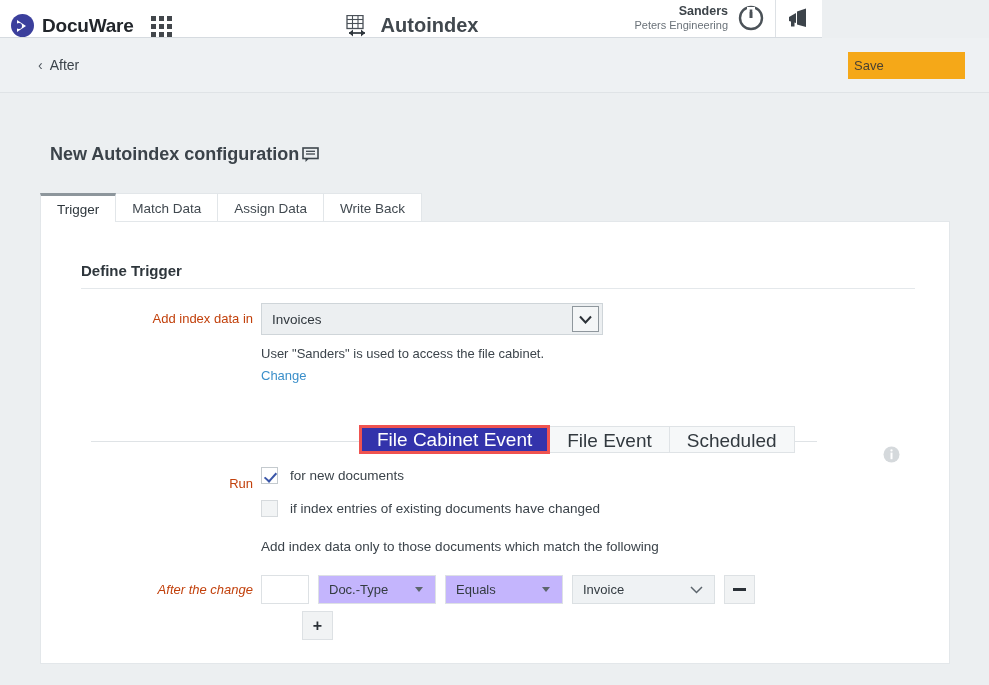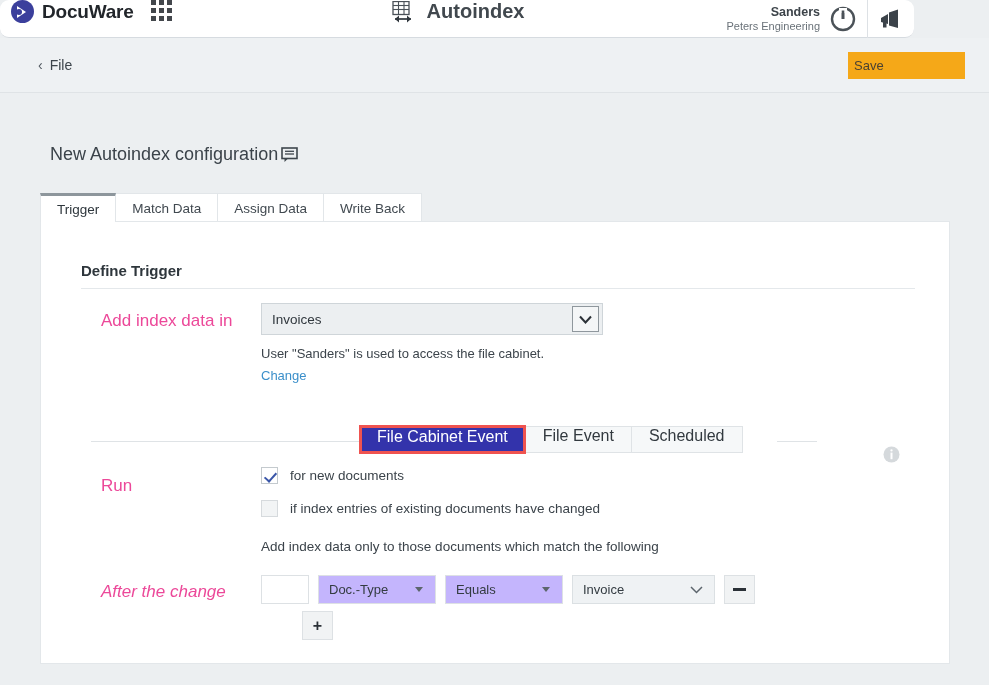--- a/index.html
+++ b/index.html
@@ -12,26 +12,25 @@
     font-size: 13px;
     color: #2f3a42;
     overflow: hidden;
     position: relative;
   }
 
   
   .topbar {
     position: absolute;
     left: 0; top: 0;
-    width: 914px; height: 38px;
+    width: 822px; height: 38px;
     background: #ffffff;
     border-bottom: 1px solid #d6dbe0;
     display: flex;
-    align-items: flex-start;
-    border-radius: 9px;
+    align-items: flex-end;
   }
   .brand {
     display: flex;
     align-items: center;
     margin-left: 11px;
     gap: 8px;
   }
   .brand-logo {
     width: 23px; height: 23px;
     border-radius: 50%;
@@ -153,20 +152,21 @@
     justify-content: flex-start;
   }
 
   
   .page-title-row {
     position: absolute;
     left: 50px; top: 144px;
     display: flex;
     align-items: center;
     gap: 3px;
+    font-weight: bold;
   }
   .page-title {
     font-size: 18px;
     color: #3b434a;
   }
   .comment-icon { width: 17px; height: 16px; display:block; cursor:pointer; }
 
   
   .tabs {
     position: absolute;
@@ -217,22 +217,23 @@
   .section-rule {
     position: absolute;
     left: 40px; top: 66px;
     width: 834px;
     height: 1px;
     background: #e4e8eb;
   }
 
   .field-label {
     position: absolute;
-    font-size: 17px;
-    color: #ec4899;
+    font-size: 13px;
+    color: #c2410c;
+    text-align: right;
   }
 
   
   .fc-select {
     position: absolute;
     left: 220px; top: 81px;
     width: 342px; height: 32px;
     background: #eceff1;
     border: 1px solid #cfd5d9;
     display: flex;
@@ -283,23 +284,23 @@
   }
   .seg-group {
     position: absolute;
     left: 318px; top: 204px;
     display: flex;
   }
   .seg {
     height: 27px;
     padding: 0 17px;
     display: flex;
-    align-items: flex-start;
+    align-items: flex-end;
     justify-content: center;
-    font-size: 16px;
+    font-size: 19px;
     background: #f6f8f9;
     border: 1px solid #dfe3e6;
     margin-left: -1px;
     color: #32393f;
     cursor: pointer;
   }
   .seg.active {
     background: #3333ab;
     color: #ffffff;
     border: 3px solid #ef5350;
@@ -475,21 +476,21 @@
         <path d="M10 3.5 L19 0.5 L19 19 L10 16.5 Z" fill="#3c434a"></path>
         <rect x="4" y="12.5" width="3.5" height="6" fill="#3c434a"></rect>
       </svg>
     </div>
   </div>
 </div>
 
 <div class="actionbar">
   <div class="back-btn">
     <span class="back-chevron">‹</span>
-    <span>File</span>
+    <span>After</span>
   </div>
   <button class="save-btn">
     <span>Save</span>
   </button>
 </div>
 
 <div class="page-title-row">
   <span class="page-title">New Autoindex configuration</span>
   <svg class="comment-icon" viewBox="0 0 17 16">
     <rect x="1" y="1" width="15" height="10.5" fill="none" stroke="#3e464d" stroke-width="1.6"></rect>

